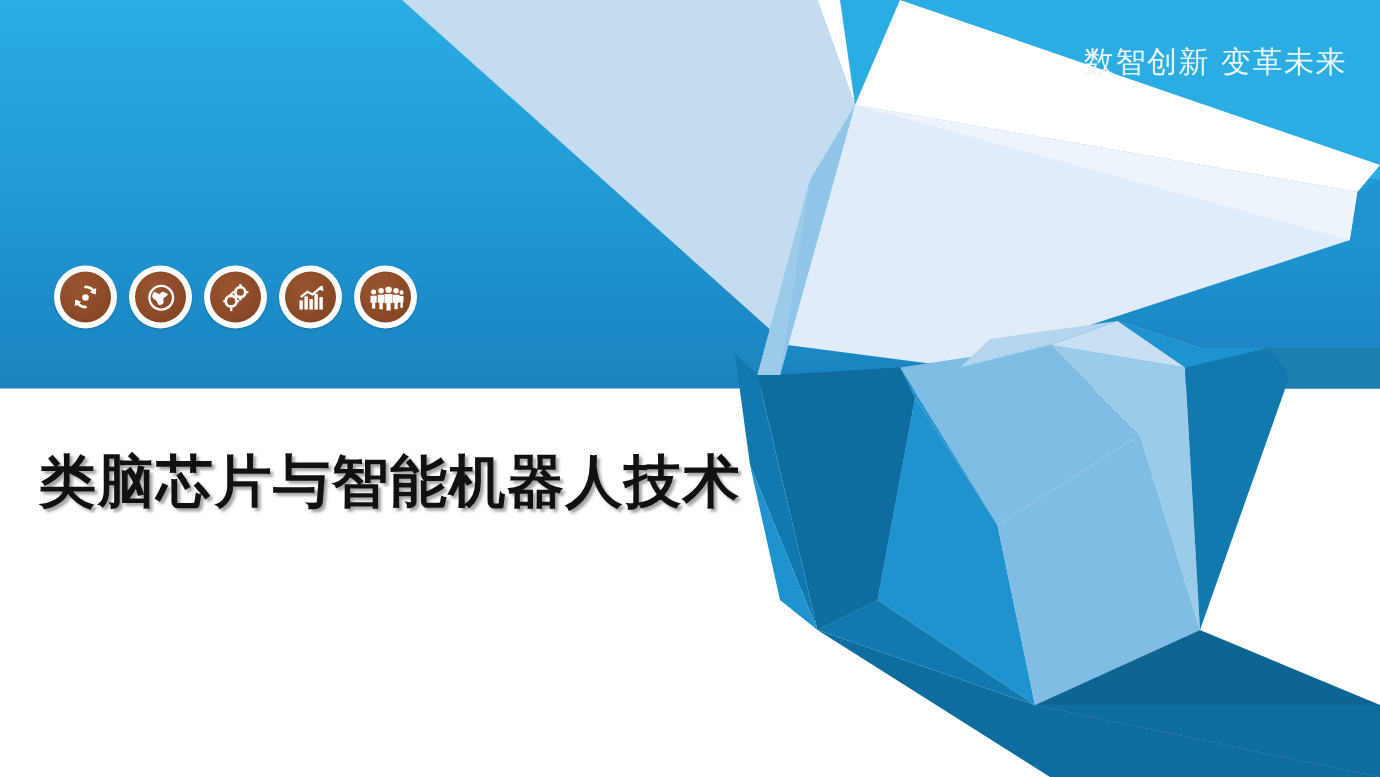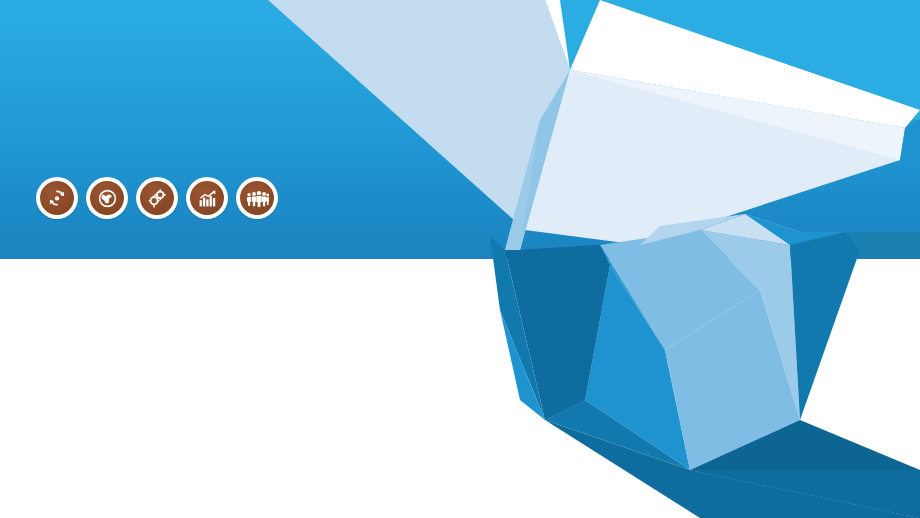--- a/index.html
+++ b/index.html
@@ -140,20 +140,21 @@
     <polygon points="800,232 845,232 790,245 745,214" fill="#1E93CF"></polygon>
 
     <polygon points="545,420 690,470 920,518 700,518" fill="#0E6D9E"></polygon>
     <polygon points="545,420 585,400 690,470" fill="#1279AE"></polygon>
     <polygon points="690,470 800,420 920,470 920,518" fill="#0C6593"></polygon>
     <polygon points="690,470 920,470 920,518" fill="#0E6D9E"></polygon>
 
     <polygon points="500,310 545,420 520,400" fill="#1E93CF"></polygon>
   </svg>
 
+  <div class="subtitle">数智创新  变革未来</div>
 
   <div class="icon-strip">
 
     <div class="icon-badge">
       <div class="icon-disc">
         <svg width="20" height="20" viewBox="0 0 24 24">
           <path d="M12 4a8 8 0 0 1 7.1 4.3" stroke="#fff" stroke-width="2.2" fill="none" stroke-linecap="round"></path>
           <polygon points="20.6,4.6 20.2,10 15.4,8.2" fill="#fff"></polygon>
           <path d="M12 20a8 8 0 0 1-7.1-4.3" stroke="#fff" stroke-width="2.2" fill="none" stroke-linecap="round"></path>
           <polygon points="3.4,19.4 3.8,14 8.6,15.8" fill="#fff"></polygon>
@@ -224,14 +225,15 @@
             <path d="M20.6 8.4h5.8v7H25v5.6h-2.9v-5.6h-1.5z"></path>
             <circle cx="28.4" cy="6.4" r="1.9"></circle>
             <path d="M26.2 9.4h4.4v5.6h-1.2v4.6h-2.1v-4.6h-1.1z"></path>
           </g>
         </svg>
       </div>
     </div>
 
   </div>
 
+  <div class="title">类脑芯片与智能机器人技术</div>
 
 </div>
 
 </body></html>

